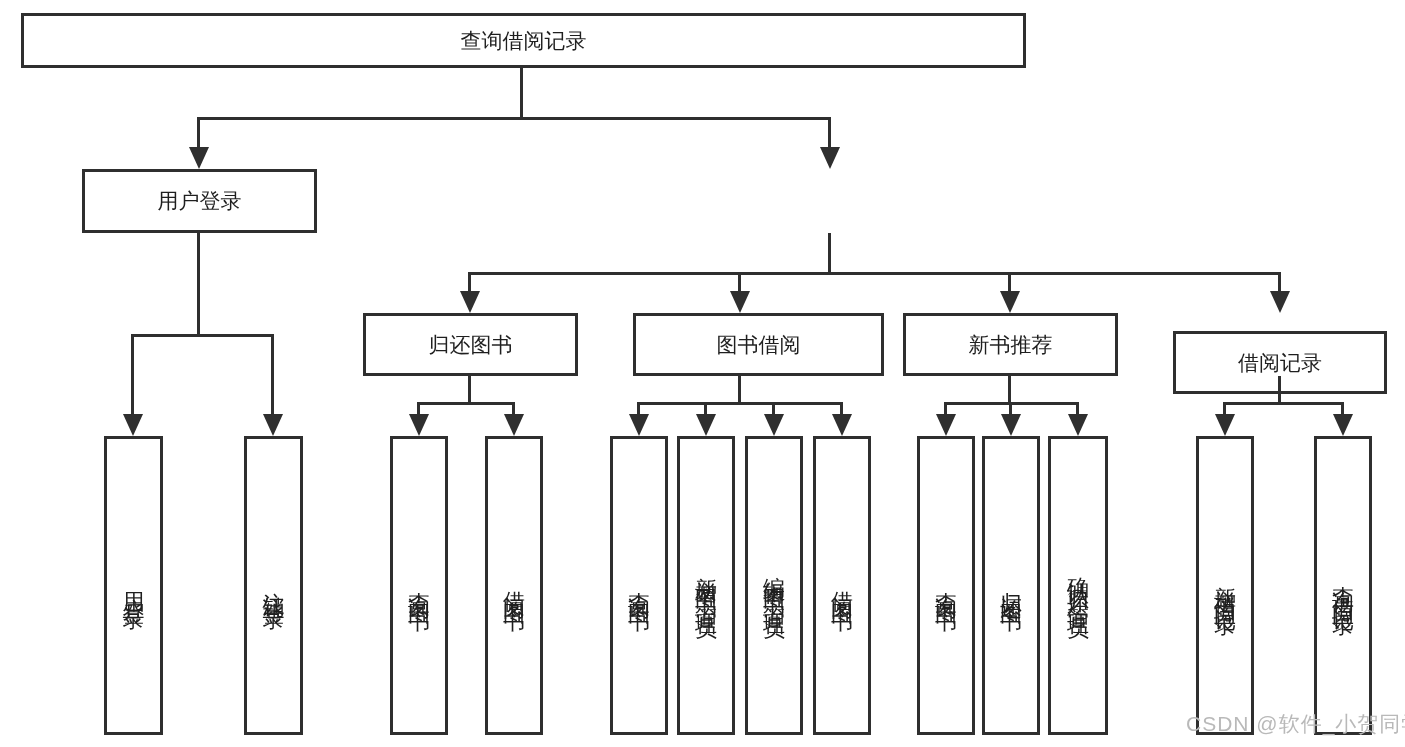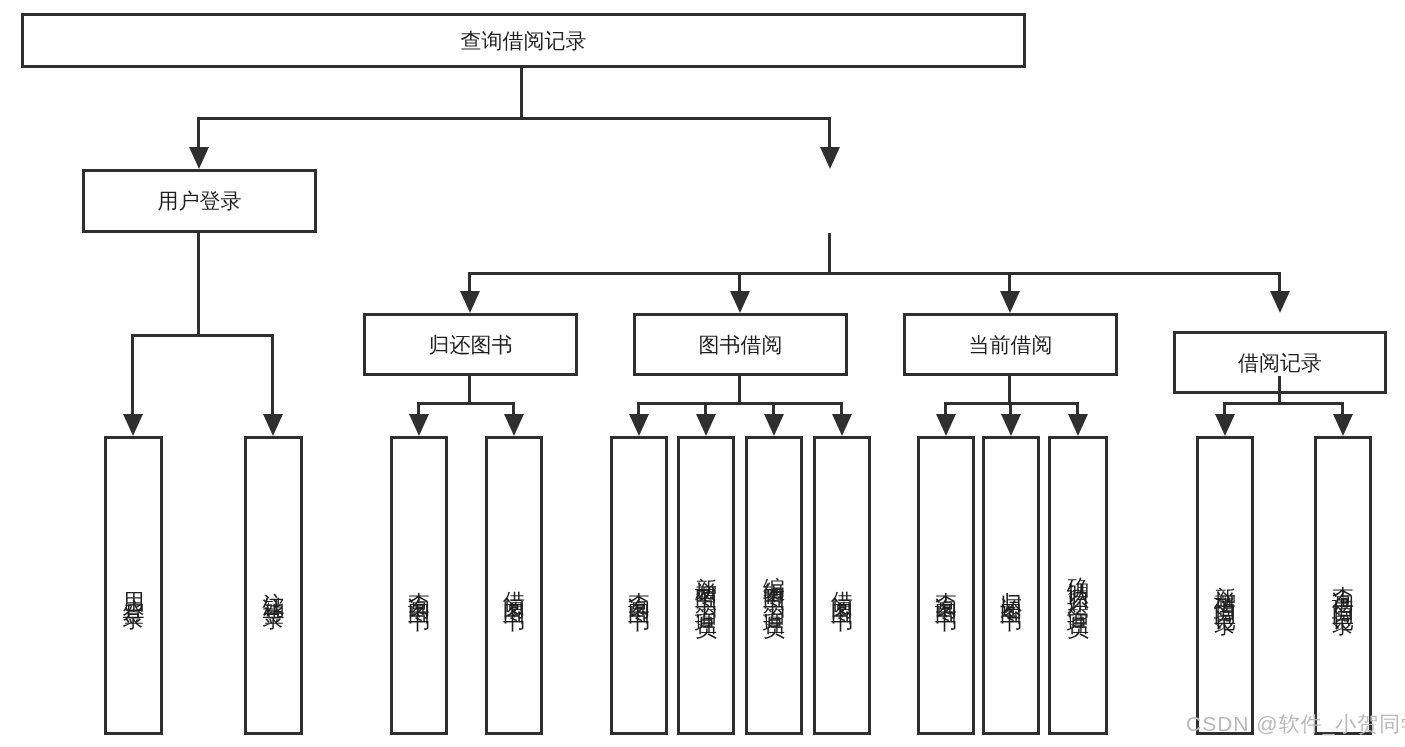--- a/index.html
+++ b/index.html
@@ -51,22 +51,22 @@
     <div class="arr" style="left:460px;top:291px;"></div>
     <div class="v" style="left:738px;top:273px;height:24px;"></div>
     <div class="arr" style="left:730px;top:291px;"></div>
     <div class="v" style="left:1008px;top:273px;height:24px;"></div>
     <div class="arr" style="left:1000px;top:291px;"></div>
     <div class="v" style="left:1278px;top:273px;height:24px;"></div>
     <div class="arr" style="left:1270px;top:291px;"></div>
   </div>
 
   <div class="box hbox" style="left:363px;top:313px;width:215px;height:63px;">归还图书</div>
-  <div class="box hbox" style="left:633px;top:313px;width:215px;height:63px;">图书借阅</div>
-  <div class="box hbox" style="left:903px;top:313px;width:215px;height:63px;">当前借阅</div>
+  <div class="box hbox" style="left:633px;top:313px;width:251px;height:63px;">图书借阅</div>
+  <div class="box hbox" style="left:903px;top:313px;width:215px;height:63px;">新书推荐</div>
   <div class="box hbox" style="left:1173px;top:331px;width:214px;height:63px;">借阅记录</div>
 
   <div>
     <div class="v" style="left:468px;top:376px;height:28px;"></div>
     <div class="h" style="left:417px;top:402px;width:98px;"></div>
     <div class="v" style="left:417px;top:403px;height:15px;"></div>
     <div class="arr" style="left:409px;top:414px;"></div>
     <div class="v" style="left:512px;top:403px;height:15px;"></div>
     <div class="arr" style="left:504px;top:414px;"></div>
   </div>

